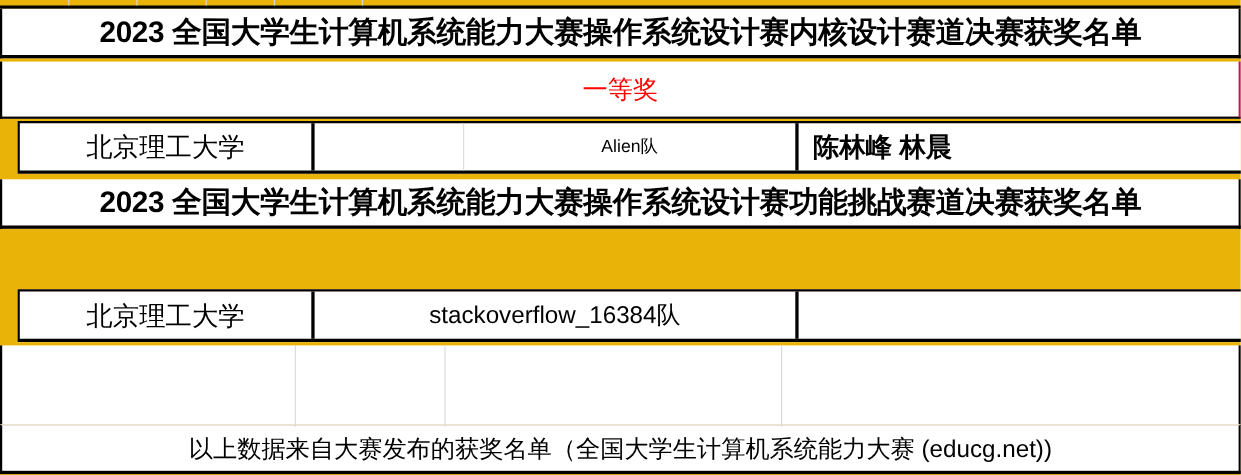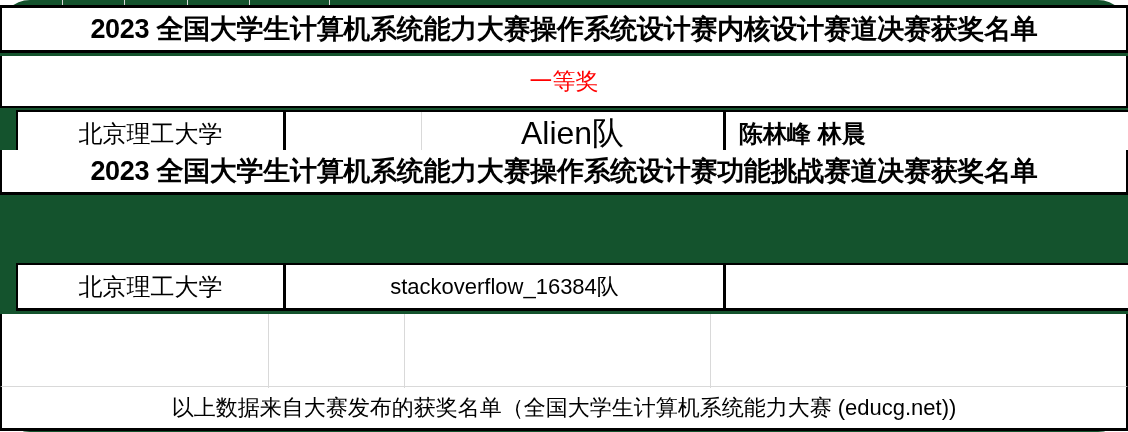--- a/index.html
+++ b/index.html
@@ -13,22 +13,21 @@
     height: 432px;
     overflow: hidden;
     font-family: "Liberation Sans", "DejaVu Sans", sans-serif;
     color: #000000;
   }
 
   #sheet {
     position: relative;
     width: 1128px;
     height: 432px;
-    background: #14532d;
-    border-radius: 30px;
+    background: #eab308;
   }
 
   
   .row {
     position: absolute;
     left: 0;
     width: 1128px;
     box-sizing: border-box;
     display: flex;
     align-items: center;
@@ -76,21 +75,21 @@
     line-height: 1;
     padding: 0 2px;
     box-sizing: border-box;
   }
 
   
   .award-row {
     height: 52px;
     border-bottom: 2px solid #000000;
     border-left: 2px solid #000000;
-    border-right: 2px solid #000000;
+    border-right: 2px solid #be185d;
     background: #ffffff;
   }
   .award-text {
     width: 100%;
     text-align: center;
     font-size: 23px;
     font-weight: normal;
     color: #ff0000;
     line-height: 1;
   }
@@ -114,21 +113,21 @@
   .c-gap {
     width: 136px;
     justify-content: center;
     border-right: 1px solid #d9d9d9;
     font-size: 24px;
   }
   .c-team {
     width: 304px;
     justify-content: center;
     border-right: 3px solid #000000;
-    font-size: 32px;
+    font-size: 16px;
   }
   .c-members {
     flex: 1 1 auto;
     justify-content: flex-start;
     padding-left: 13px;
     font-size: 24px;
     font-weight: bold;
   }
 
   
@@ -186,21 +185,21 @@
     <div class="award-text">一等奖</div>
   </div>
 
   <div class="row data-row" style="top:110px;">
     <div class="cell c-school">北京理工大学</div>
     <div class="cell c-gap"></div>
     <div class="cell c-team">Alien队</div>
     <div class="cell c-members">陈林峰 林晨</div>
   </div>
 
-  <div class="row title-row" style="top:150px;">
+  <div class="row title-row" style="top:163px;">
     <div class="title-text">2023 全国大学生计算机系统能力大赛操作系统设计赛功能挑战赛道决赛获奖名单</div>
   </div>
 
 
   <div class="row data-row" style="top:263px;">
     <div class="cell c-school">北京理工大学</div>
     <div class="cell c-team-wide">stackoverflow_16384队</div>
   </div>
 
   <div class="row blank-row" style="top:314px; height:72px;"></div>

